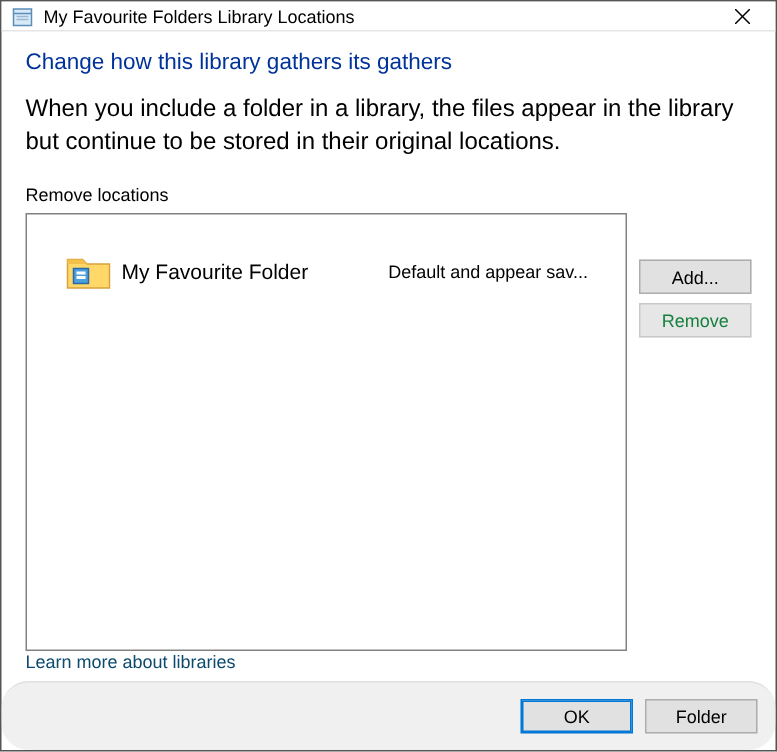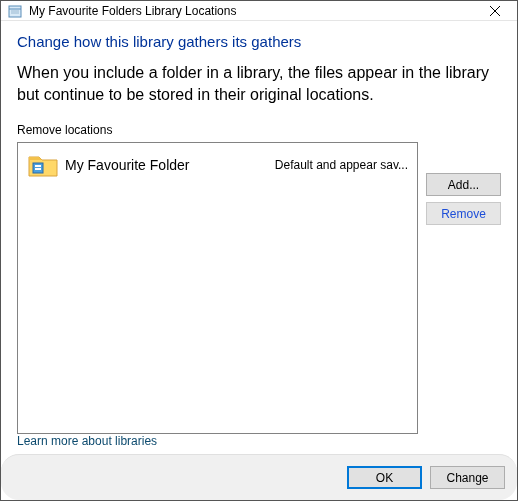--- a/index.html
+++ b/index.html
@@ -57,21 +57,21 @@
     .locations-row {
       display: flex;
       gap: 8px;
       flex: 1;
       min-height: 0;
     }
     .locations-list {
       flex: 1;
       border: 1px solid #828282;
       background: #fff;
-      padding: 6px;
+      padding: 22px;
       overflow: auto;
     }
     .list-item {
       display: flex;
       align-items: center;
       padding: 2px 3px;
     }
     .folder-icon {
       width: 32px; height: 28px;
       margin-right: 6px;
@@ -92,21 +92,21 @@
     }
     .btn {
       height: 23px;
       font-family: inherit;
       font-size: 12px;
       background: #e1e1e1;
       border: 1px solid #adadad;
       cursor: pointer;
     }
     .btn:disabled {
-      color: #1d4ed8;
+      color: #15803d;
       background: #e6e6e6;
       border-color: #c9c9c9;
       cursor: default;
     }
     .link {
       color: #0c4a6e;
       font-size: 12px;
       margin-top: 0;
       cursor: pointer;
       display: inline-block;
@@ -176,14 +176,14 @@
       <button class="btn">Add...</button>
       <button class="btn" disabled="">Remove</button>
     </div>
   </div>
 
   <a class="link">Learn more about libraries</a>
 </div>
 
 <div class="footer">
   <button class="btn default">OK</button>
-  <button class="btn">Change</button>
+  <button class="btn">Folder</button>
 </div>
 
 </body></html>

